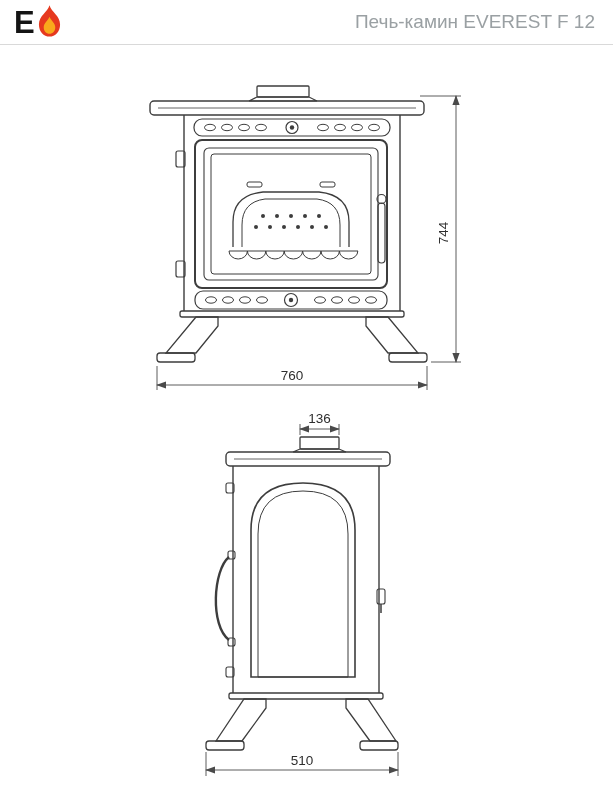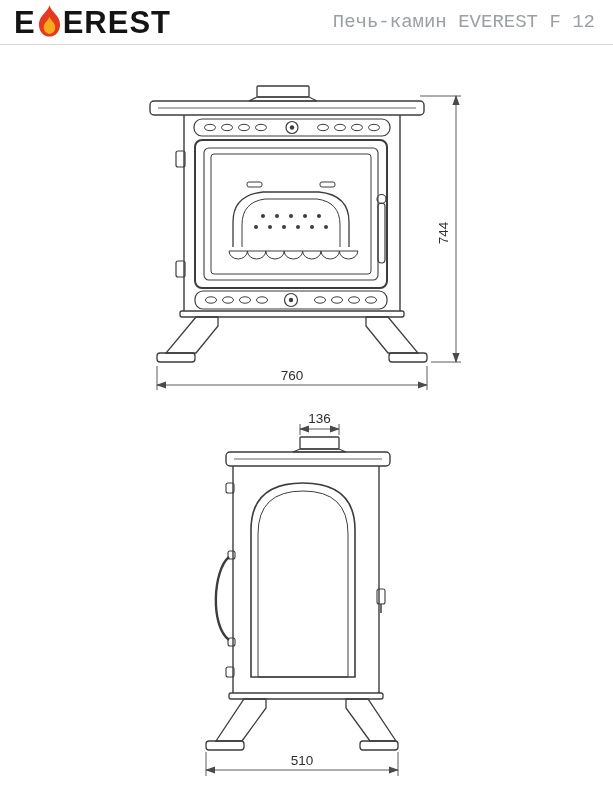--- a/index.html
+++ b/index.html
@@ -19,38 +19,36 @@
   }
   .logo{
     display:flex;align-items:center;
     font-weight:800;font-size:31px;letter-spacing:1px;
     color:#141414;line-height:1;
   }
   .logo .flame{width:25px;height:33px;margin:0 1px 2px 1px;}
   .title{
     color:#9aa0a3;font-size:19px;font-weight:400;
     white-space:nowrap;
-    font-family:Liberation Mono, monospace;
   }
   svg.drawing{position:absolute;top:0;left:0;z-index:1;}
   svg text{font-family:"Liberation Sans", sans-serif;font-size:13.5px;fill:#2e2e2e;}
 </style>
 </head>
 <body>
 
 <div class="page">
 
   <header>
     <div class="logo">
       <span>E</span>
       <svg class="flame" viewBox="0 0 26 34" aria-hidden="true">
         <path d="M13,0 C15,7 24,11 24,20 C24,27.6 19.1,32.6 13,32.6 C6.9,32.6 2,27.6 2,20 C2,11 11,7 13,0 Z" fill="#e6391f"></path>
         <path d="M13,12 C14.2,16 19,18 19,23 C19,27 16.4,29.8 13,29.8 C9.6,29.8 7,27 7,23 C7,18 11.8,16 13,12 Z" fill="#f9a91c"></path>
       </svg>
-      <span>EREST</span>
     </div>
     <div class="title">Печь-камин EVEREST F 12</div>
   </header>
 
   <svg class="drawing" width="613" height="789" viewBox="0 0 613 789">
     <defs>
       <marker id="arr" markerWidth="11" markerHeight="8" refX="10" refY="4" orient="auto-start-reverse">
         <path d="M0,0 L11,4 L0,8 Z" fill="#4a4a4a"></path>
       </marker>
     </defs>

